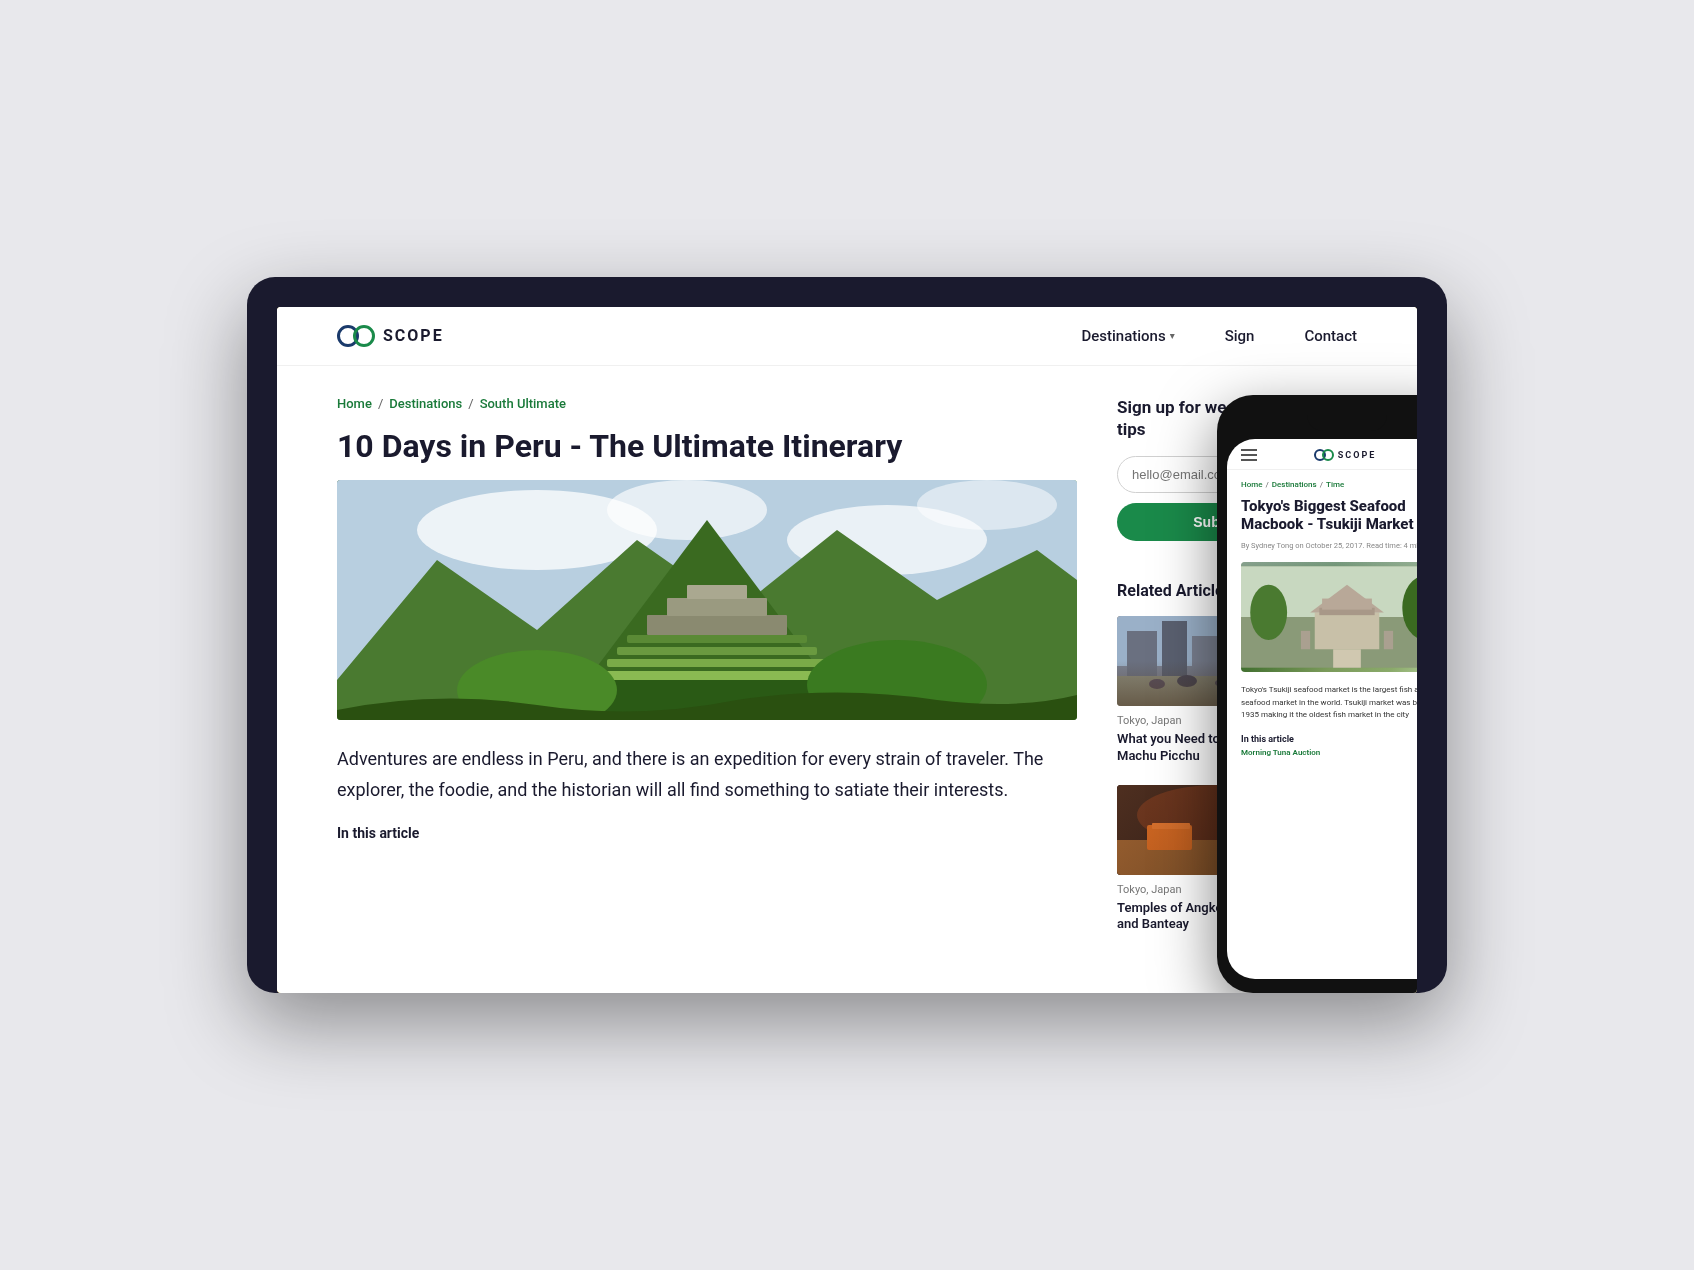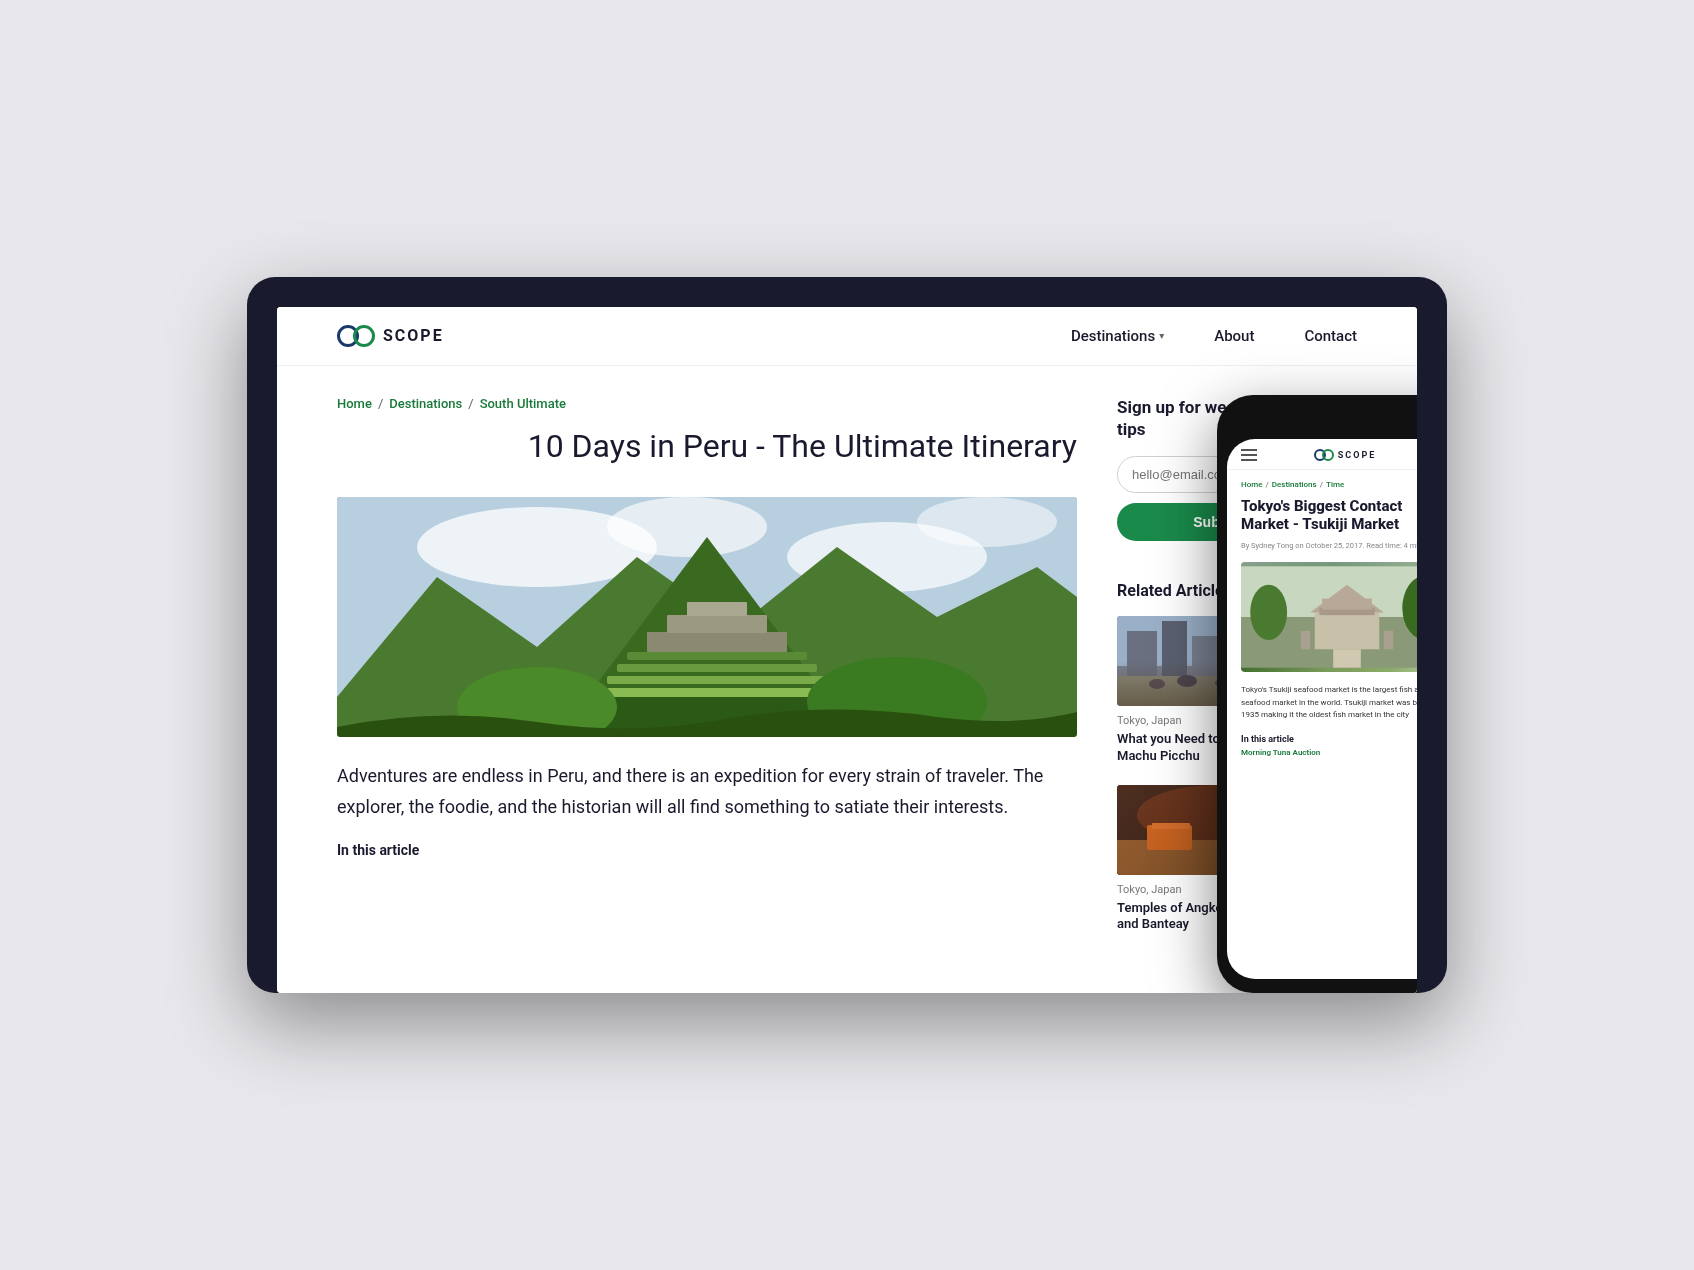--- a/index.html
+++ b/index.html
@@ -115,25 +115,24 @@
       display: flex;
       align-items: center;
       gap: 6px;
       font-size: 13px;
       margin-bottom: 16px;
     }
     .breadcrumb-item { color: #1a7a3a; font-weight: 500; cursor: pointer; }
     .breadcrumb-sep { color: #666; }
     .article-title {
       font-size: 32px;
-      font-weight: 400;
+      font-weight: 700;
       color: #1a1a2e;
       line-height: 1.2;
-      margin-bottom: 32px;
-      text-align: right;
+      margin-bottom: 15px;
     }
     .hero-image {
       width: 100%;
       height: 240px;
       border-radius: 4px;
       overflow: hidden;
       margin-bottom: 24px;
       background: linear-gradient(135deg, #2d5a1b 0%, #4a7c35 20%, #6b9e47 35%, #3d7a2a 50%, #8ab55a 60%, #c8d8a8 75%, #a8c890 85%, #e8f0e0 100%);
       position: relative;
     }
@@ -410,21 +409,21 @@
             <div class="logo-circle green"></div>
           </div>
           <span class="logo-text">SCOPE</span>
         </div>
         <nav class="site-nav">
           <div class="nav-item">
             <span>Destinations</span>
             <span class="chevron">▾</span>
           </div>
           <div class="nav-item">
-            <span>About</span>
+            <span>Sign</span>
           </div>
           <div class="nav-item">
             <span>Contact</span>
           </div>
         </nav>
       </header>
 
       <div class="main-content">
 
         <div class="article-section">
@@ -568,21 +567,21 @@
             <div class="phone-content">
 
               <div class="phone-breadcrumb">
                 <span class="phone-breadcrumb-item">Home</span>
                 <span class="phone-breadcrumb-sep">/</span>
                 <span class="phone-breadcrumb-item">Destinations</span>
                 <span class="phone-breadcrumb-sep">/</span>
                 <span class="phone-breadcrumb-item">Time</span>
               </div>
 
-              <h2 class="phone-article-title">Tokyo's Biggest Contact Market - Tsukiji Market</h2>
+              <h2 class="phone-article-title">Tokyo's Biggest Seafood Macbook - Tsukiji Market</h2>
 
               <p class="phone-meta">By Sydney Tong on October 25, 2017. Read time: 4 mins.</p>
 
               <div class="phone-hero">
                 <svg viewBox="0 0 230 110" style="width:100%;height:100%;position:absolute;inset:0;">
 
                   <rect width="230" height="110" fill="#8a9a78"></rect>
                   <rect x="0" y="0" width="230" height="55" fill="#c8d8c0"></rect>
 
                   <ellipse cx="30" cy="50" rx="20" ry="30" fill="#4a7a30"></ellipse>

